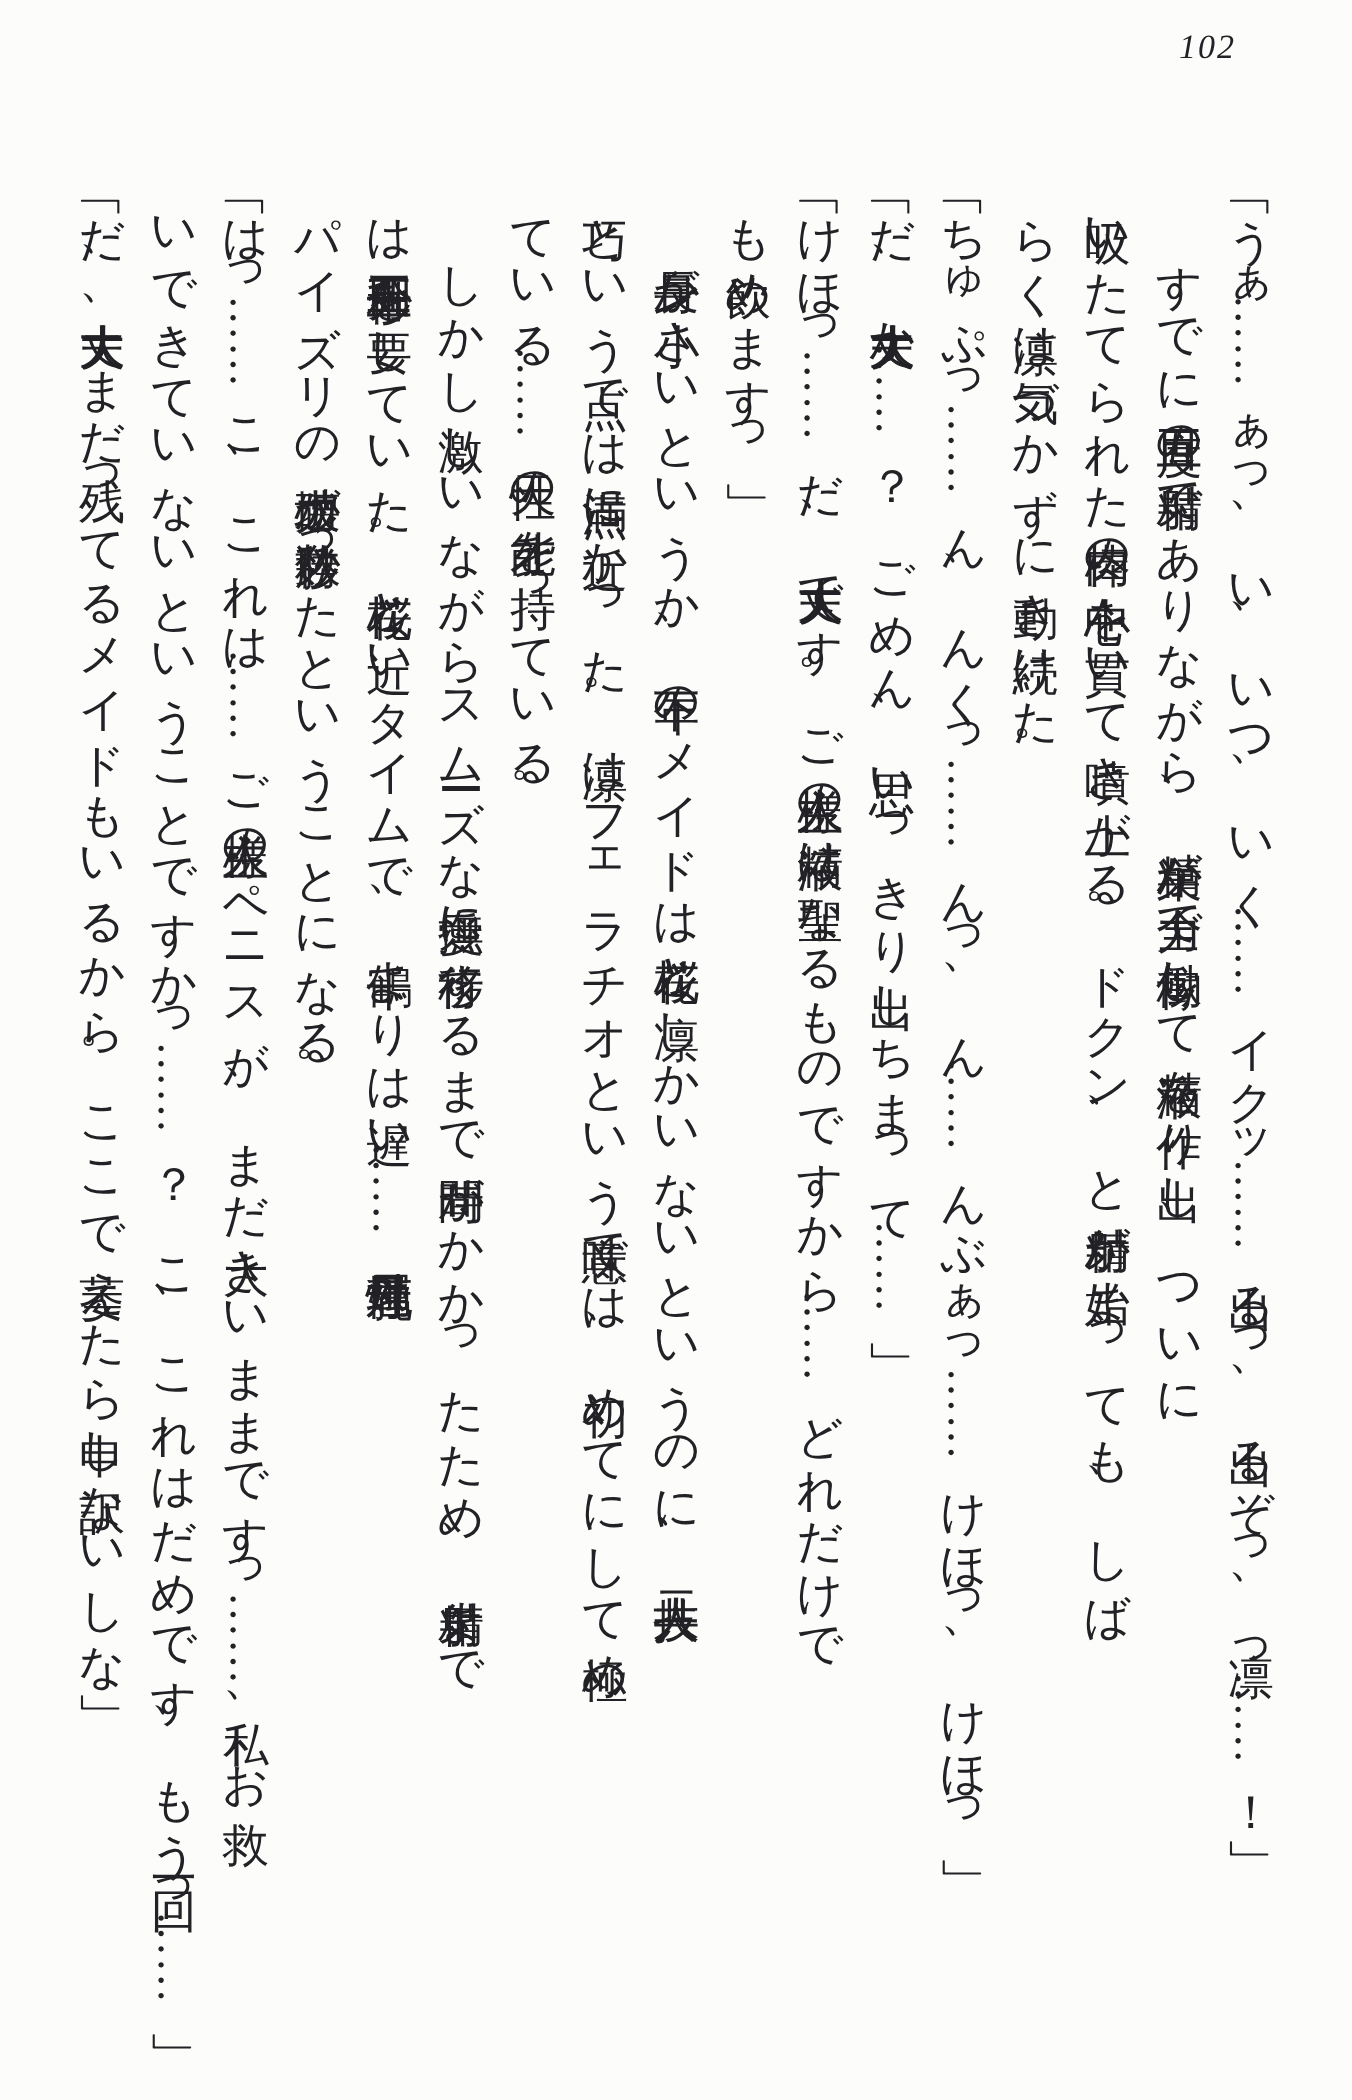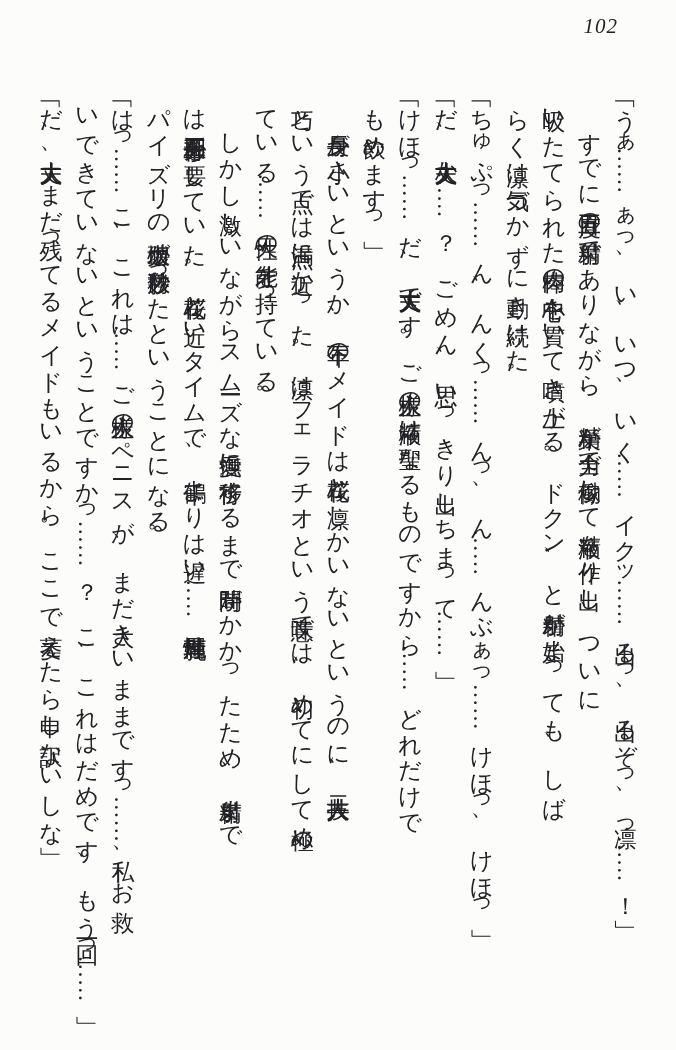--- a/index.html
+++ b/index.html
@@ -20,21 +20,21 @@
   }
   .book-page {
     position: absolute;
     inset: 0;
     background: var(--paper);
   }
   .page-number {
     position: absolute;
     top: 14px;
     right: 58px;
-    font-size: 21px;
+    font-size: 17px;
     font-style: italic;
     color: var(--ink);
     letter-spacing: 1px;
     font-family: "Liberation Serif", "DejaVu Serif", serif;
   }
   .text-block {
     position: absolute;
     top: 93px;
     right: 33px;
     height: 900px;

